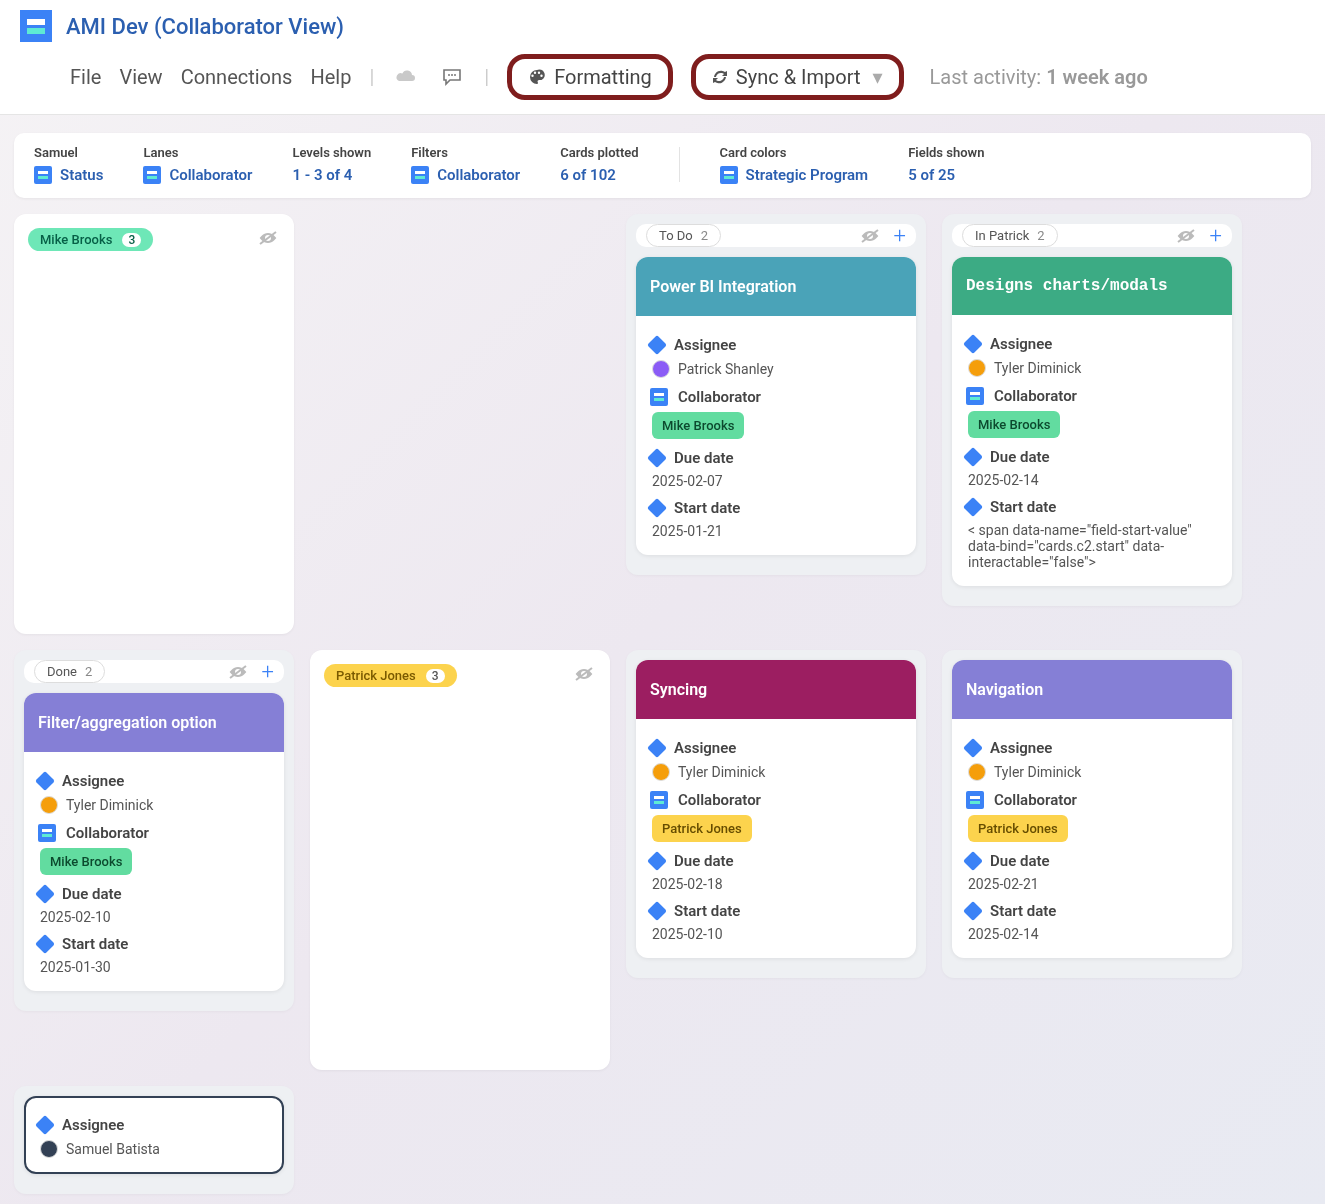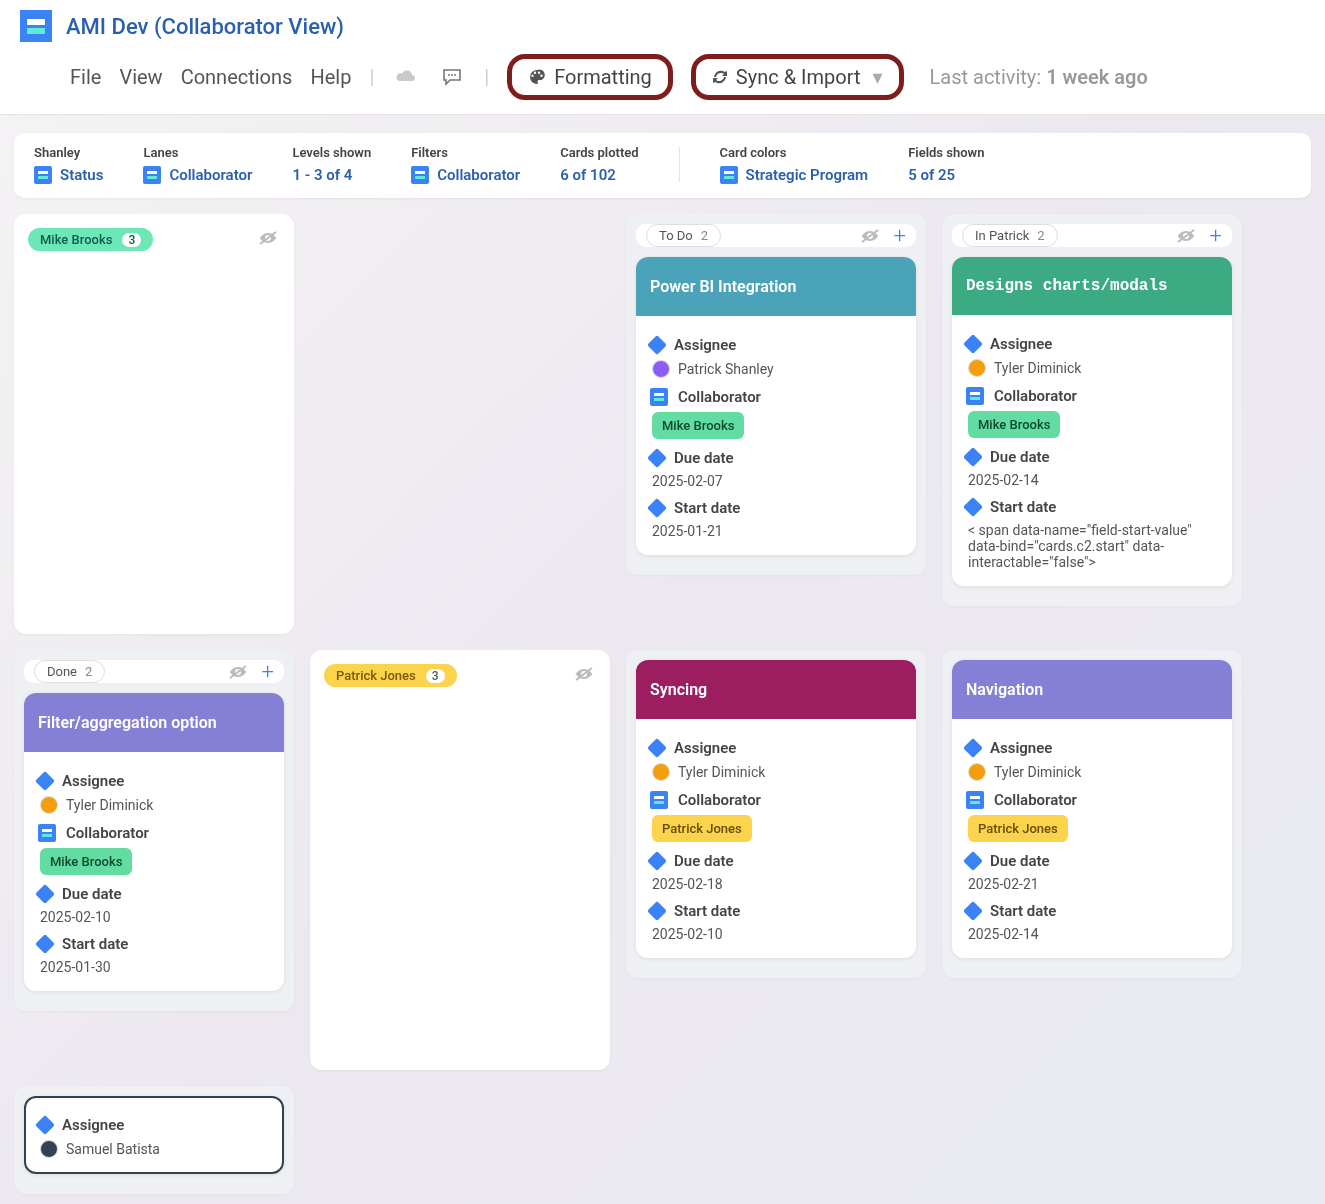--- a/index.html
+++ b/index.html
@@ -193,21 +193,21 @@
     <span class="chev">▾</span>
   </span>
   <span class="last-activity">
     <span>Last activity:</span>
     <b>1 week ago</b>
   </span>
 </div>
 
 <div class="configbar">
   <div class="cfg-group">
-    <span class="cfg-label">Shanley</span>
+    <span class="cfg-label">Samuel</span>
     <span class="cfg-value">
         <span class="mini-icon">
           <span class="b1"></span>
           <span class="b2"></span>
         </span>
         <span>Status</span>
       </span>
   </div>
   <div class="cfg-group">
     <span class="cfg-label">Lanes</span>

